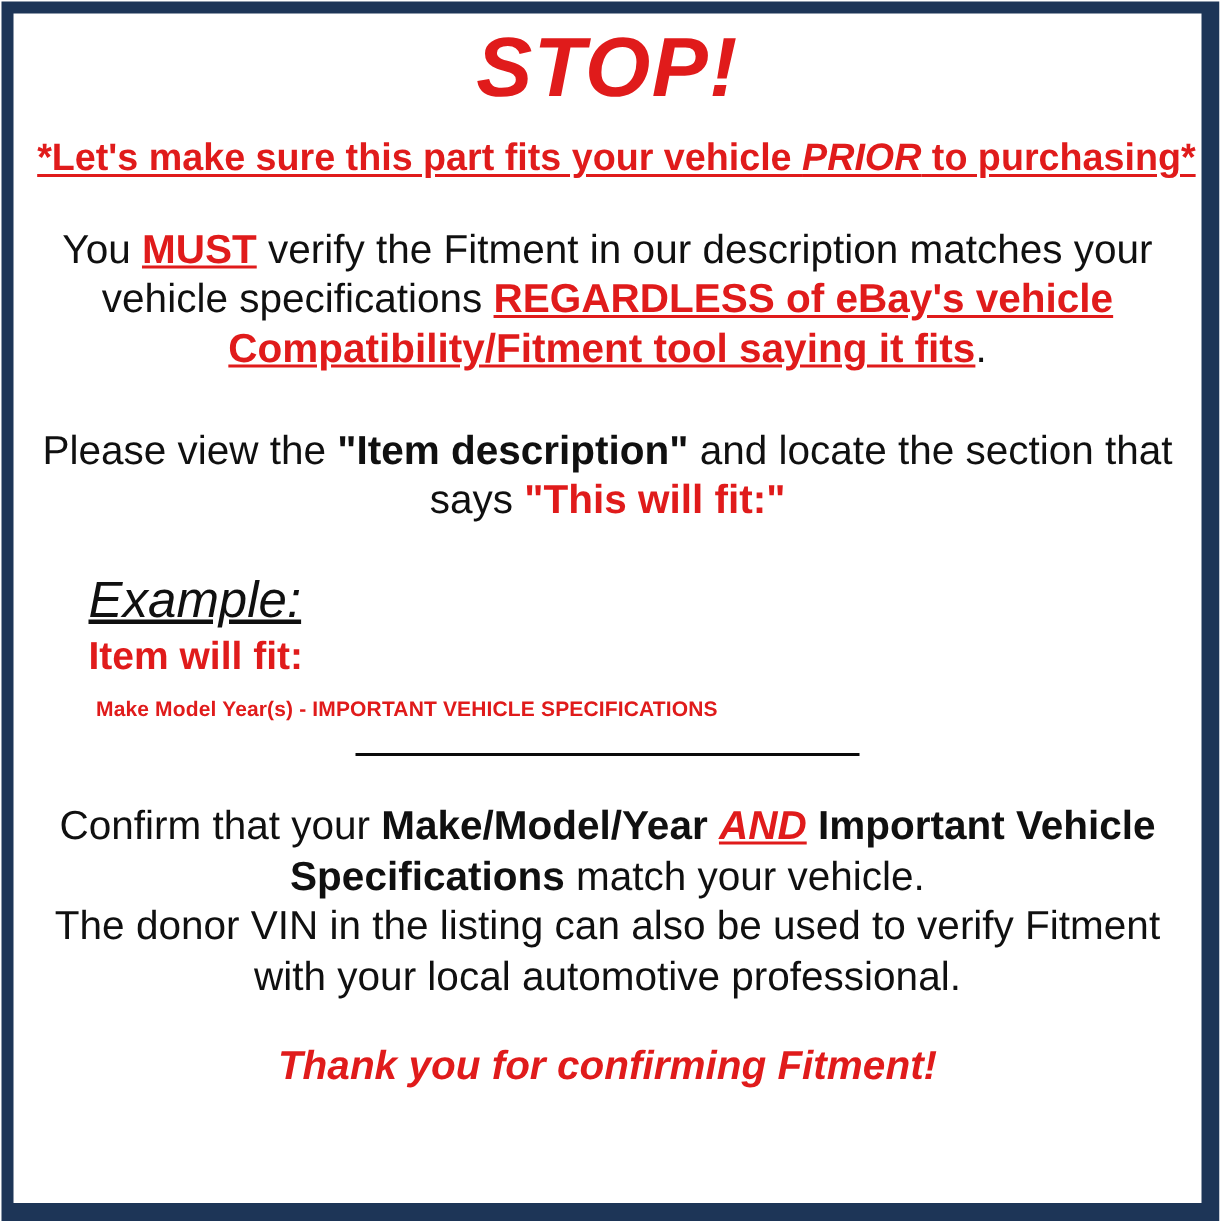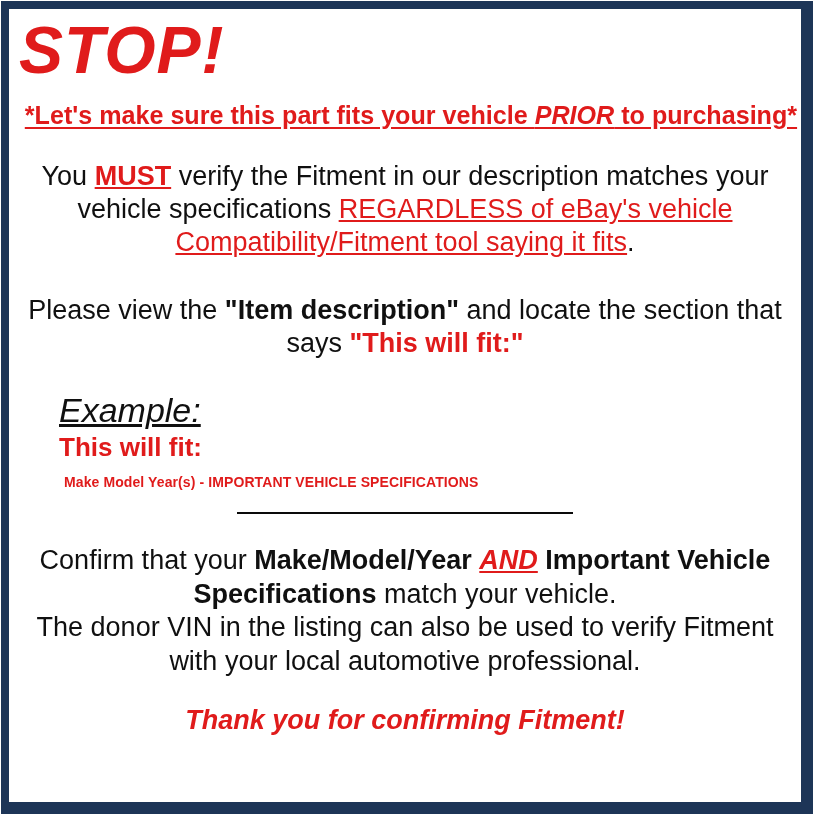--- a/index.html
+++ b/index.html
@@ -43,26 +43,26 @@
   .inner {
     box-sizing: border-box;
     width: 100%;
     height: 100%;
     padding: 0 10px;
     position: relative;
   }
 
   
   .stop-title {
-    font-size: 66px;
+    font-size: 56px;
     line-height: 1.0;
     font-weight: bold;
     font-style: italic;
     color: var(--red);
-    text-align: left;
+    text-align: center;
     letter-spacing: 1px;
     margin: 8px 0 0 0;
     font-stretch: condensed;
   }
 
   
   .subtitle {
     margin: 18px 0 0 0;
     text-align: center;
     color: var(--red);
@@ -96,21 +96,21 @@
   .b  { font-weight: bold; }
 
   .must {
     color: var(--red);
     font-weight: bold;
     text-decoration: underline;
     text-underline-offset: 2px;
   }
   .regardless {
     color: var(--red);
-    font-weight: normal;
+    font-weight: bold;
     text-decoration: underline;
     text-underline-offset: 2px;
   }
   .andword {
     color: var(--red);
     font-weight: bold;
     font-style: italic;
     text-decoration: underline;
     text-underline-offset: 2px;
   }
@@ -185,21 +185,21 @@
       <p class="para para-must">
         <span>You </span><span class="must">MUST</span><span> verify the Fitment in our description matches your vehicle specifications </span><span class="regardless">REGARDLESS of eBay's vehicle Compatibility/Fitment tool saying it fits</span><span>.</span>
       </p>
 
       <p class="para para-view">
         <span>Please view the </span><span class="b">"Item description"</span><span> and locate the section that says </span><span class="b r">"This will fit:"</span>
       </p>
 
       <div class="example-block">
         <div class="example-label">Example:</div>
-        <div class="example-fit">This will fit:</div>
+        <div class="example-fit">Item will fit:</div>
         <div class="example-spec">Make Model Year(s) - IMPORTANT VEHICLE SPECIFICATIONS</div>
       </div>
 
       <div class="divider-wrap">
         <div class="divider" style="width: 336px; background: rgb(10, 10, 10);"></div>
       </div>
 
       <p class="para para-confirm">
         <span>Confirm that your </span><span class="b">Make/Model/Year</span><span> </span><span class="andword">AND</span><span> </span><span class="b">Important Vehicle Specifications</span><span> match your vehicle.</span>
       </p>

